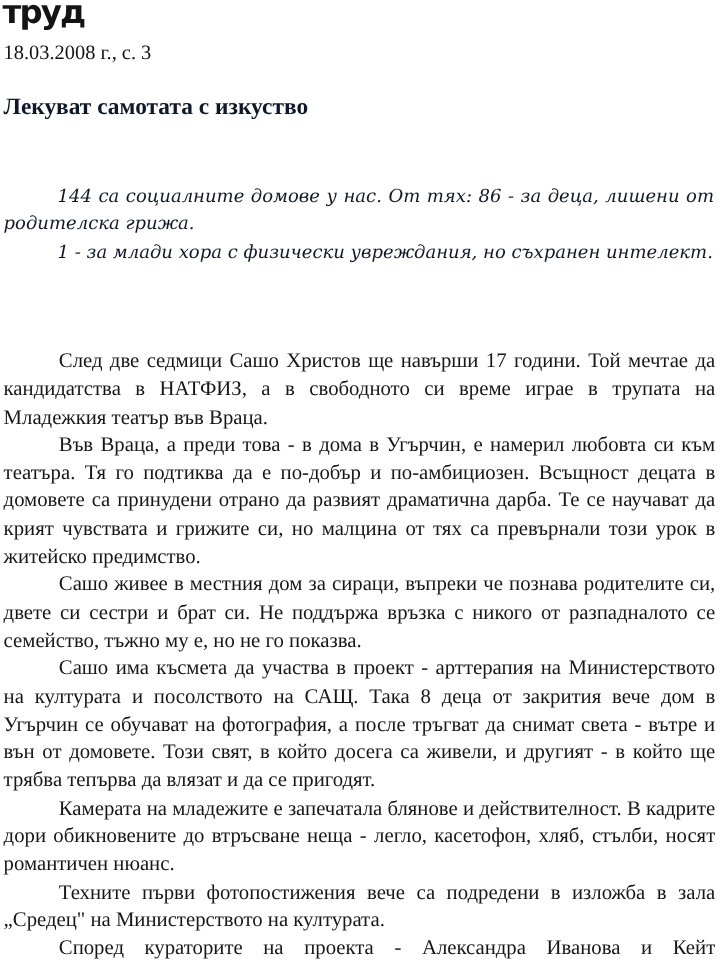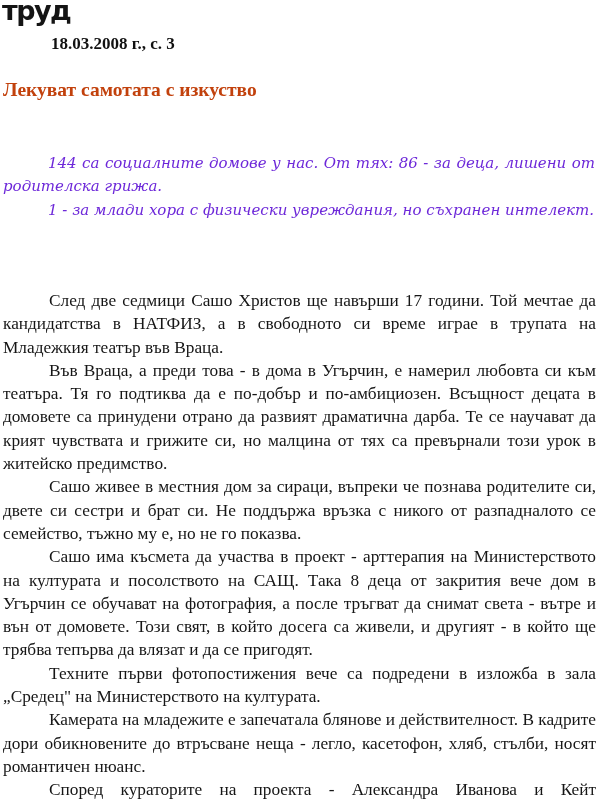--- a/index.html
+++ b/index.html
@@ -23,45 +23,44 @@
       font-weight: bold;
       font-size: 27px;
       letter-spacing: -1.5px;
       color: #141414;
       line-height: 30px;
     }
     .date-line {
       position: absolute;
       left: 3px;
       top: 33px;
-      font-weight: bold;
+      font-weight: normal;
       font-size: 17px;
       line-height: 22px;
       color: #111;
-      margin-left: 48px;
     }
     .headline {
       position: absolute;
       left: 3px;
       top: 78px;
       font-weight: bold;
       font-size: 19.5px;
       line-height: 24px;
-      color: #c2410c;
+      color: #0f172a;
     }
     .stats {
       position: absolute;
       left: 3px;
       top: 152px;
       width: 592px;
       font-style: italic;
       font-family: "DejaVu Serif", "Liberation Serif", serif;
       font-size: 15px;
       line-height: 23.3px;
-      color: #6d28d9;
+      color: #0f172a;
     }
     .stats p {
       margin: 0;
       text-indent: 45px;
       text-align: justify;
     }
     .article-body {
       position: absolute;
       left: 3px;
       top: 289px;
@@ -88,16 +87,16 @@
 <div class="stats">
   <p>144 са социалните домове у нас. От тях: 86 - за деца, лишени от родителска грижа.</p>
   <p>1 - за млади хора с физически увреждания, но съхранен интелект.</p>
 </div>
 
 <div class="article-body">
   <p>След две седмици Сашо Христов ще навърши 17 години. Той мечтае да кандидатства в НАТФИЗ, а в свободното си време играе в трупата на Младежкия театър във Враца.</p>
   <p>Във Враца, а преди това - в дома в Угърчин, е намерил любовта си към театъра. Тя го подтиква да е по-добър и по-амбициозен. Всъщност децата в домовете са принудени отрано да развият драматична дарба. Те се научават да крият чувствата и грижите си, но малцина от тях са превърнали този урок в житейско предимство.</p>
   <p>Сашо живее в местния дом за сираци, въпреки че познава родителите си, двете си сестри и брат си. Не поддържа връзка с никого от разпадналото се семейство, тъжно му е, но не го показва.</p>
   <p>Сашо има късмета да участва в проект - арттерапия на Министерството на културата и посолството на САЩ. Така 8 деца от закрития вече дом в Угърчин се обучават на фотография, а после тръгват да снимат света - вътре и вън от домовете. Този свят, в който досега са живели, и другият - в който ще трябва тепърва да влязат и да се пригодят.</p>
+  <p>Камерата на младежите е запечатала блянове и действителност. В кадрите дори обикновените до втръсване неща - легло, касетофон, хляб, стълби, носят романтичен нюанс.</p>
   <p>Техните първи фотопостижения вече са подредени в изложба в зала „Средец" на Министерството на културата.</p>
-  <p>Камерата на младежите е запечатала блянове и действителност. В кадрите дори обикновените до втръсване неща - легло, касетофон, хляб, стълби, носят романтичен нюанс.</p>
   <p>Според кураторите на проекта - Александра Иванова и Кейт Джелингхаус, снимките са своеобразен автопортрет на всяко дете.</p>
 </div>
 
 </body></html>

